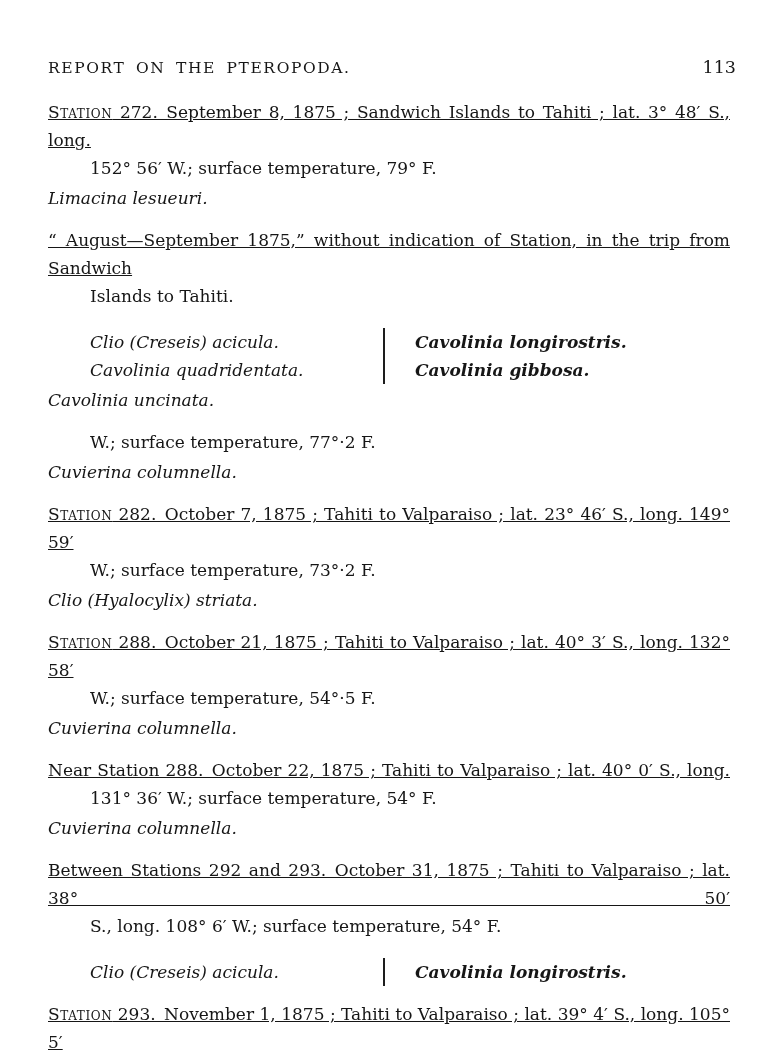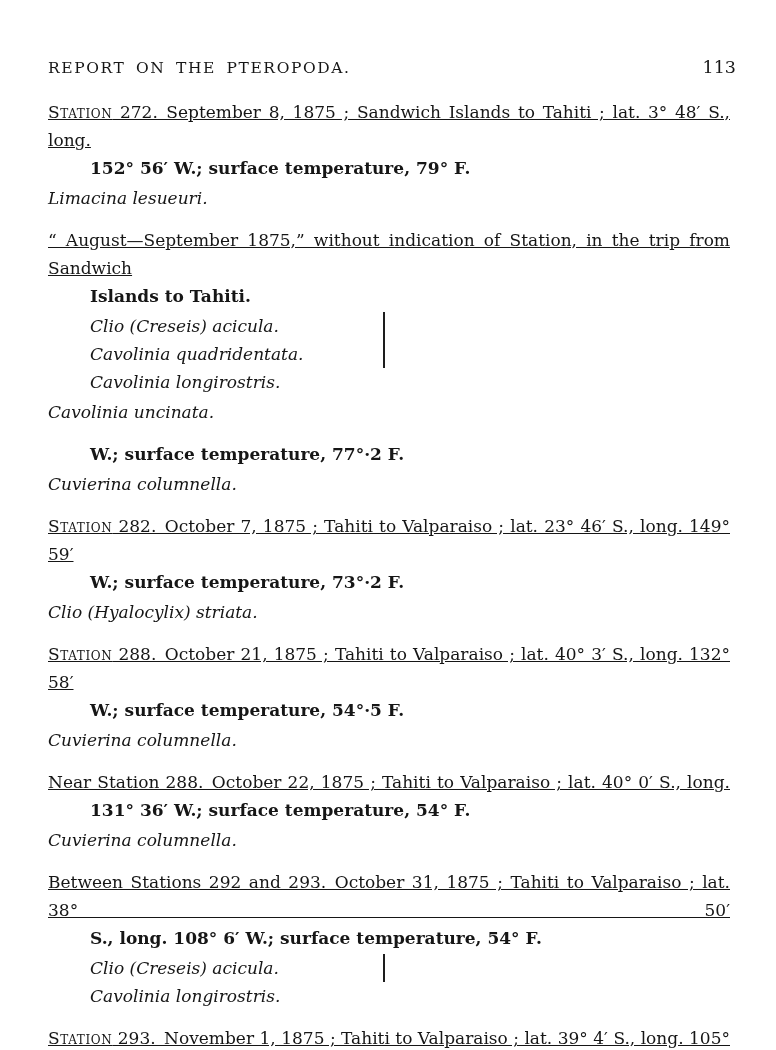--- a/index.html
+++ b/index.html
@@ -43,39 +43,38 @@
   }
   .entry:first-child { margin-top: 20px; }
   .l1 {
     text-align: justify;
     text-align-last: justify;
     white-space: normal;
     text-decoration: underline;
   }
   .l2 {
     padding-left: 42px;
-    font-weight: bold;
   }
   .sc {
     font-variant: small-caps;
     letter-spacing: 0.6px;
   }
   .species-cols {
     display: flex;
-    margin-top: 2px;
-    flex-direction: column;
+    margin-top: 18px;
   }
   .sp-left {
     box-sizing: border-box;
     width: 337px;
     padding-left: 42px;
     border-right: 2px solid #1d1d1d;
   }
   .sp-right {
-    padding-left: 42px;
+    padding-left: 30px;
+    font-weight: bold;
   }
   .species {
     font-style: italic;
     line-height: 28px;
   }
   .species-center {
     font-style: italic;
     text-align: left;
     line-height: 28px;
     margin-top: 2px;
@@ -98,20 +97,21 @@
       <div class="entry">
         <div class="l1">“ August—September 1875,” without indication of Station, in the trip from Sandwich</div>
         <div class="l2">Islands to Tahiti.</div>
         <div class="species-cols">
           <div class="sp-left">
             <div class="species">Clio (Creseis) acicula.</div>
             <div class="species">Cavolinia quadridentata.</div>
           </div>
           <div class="sp-right">
             <div class="species">Cavolinia longirostris.</div>
+            <div class="species">Cavolinia gibbosa.</div>
           </div>
         </div>
         <div class="species-center">Cavolinia uncinata.</div>
       </div>
       <div class="entry">
         <div class="l2">W.; surface temperature, 77°·2 F.</div>
         <div class="species-center">Cuvierina columnella.</div>
       </div>
       <div class="entry">
         <div class="l1"><span class="sc">Station</span> 282. October 7, 1875&nbsp;; Tahiti to Valparaiso&nbsp;; lat. 23° 46′ S., long. 149° 59′</div>

